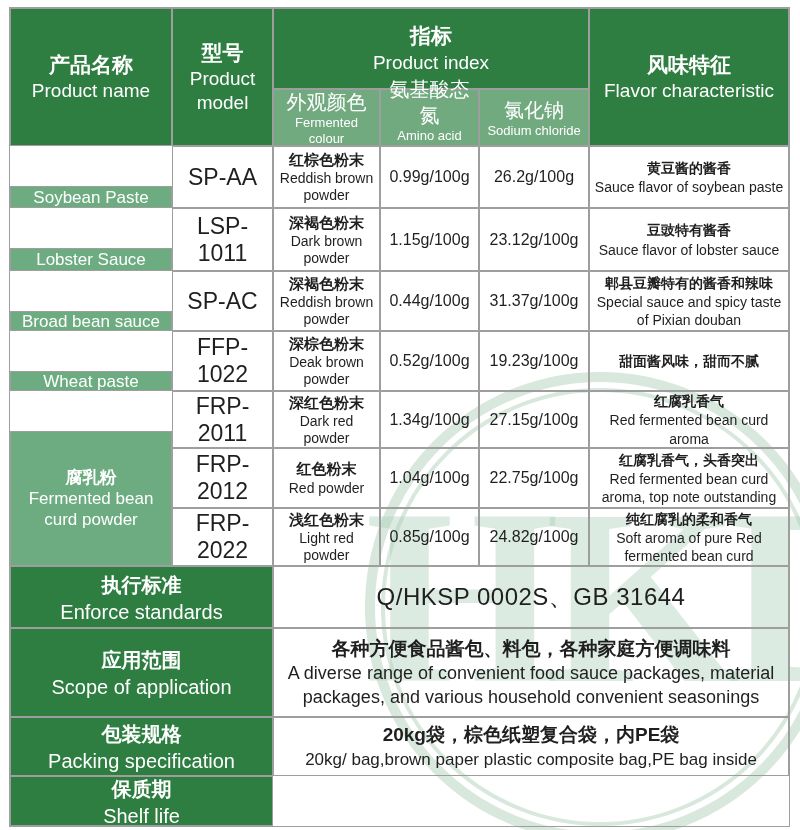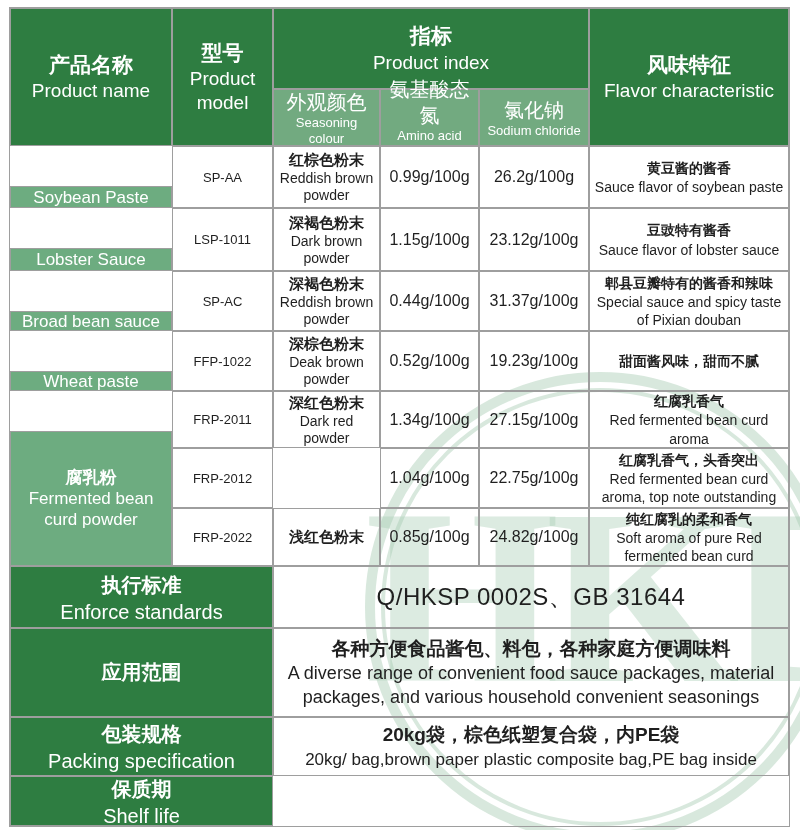--- a/index.html
+++ b/index.html
@@ -26,21 +26,21 @@
   .green-l{background:#6dac80;color:#ffffff;margin-top:40px;}
   .green-s{background:#72aa80;color:#ffffff;}
 
   .hdr .zh{font-size:21px;font-weight:bold;line-height:1.35;}
   .hdr .en{font-size:19px;line-height:1.25;}
   .sub .zh{font-size:20px;font-weight:normal;line-height:1.3;}
   .sub .en{font-size:13px;line-height:1.2;}
 
   .name .zh{font-size:17px;font-weight:bold;line-height:1.3;}
   .name .en{font-size:17px;line-height:1.2;}
-  .model-c{font-size:13px;}
+  .model-c{font-size:23px;}
   .app .zh{font-size:15px;font-weight:bold;line-height:1.35;}
   .app .en{font-size:14px;line-height:1.2;}
   .val{font-size:16px;}
   .flv .zh{font-size:14px;font-weight:bold;line-height:1.45;}
   .flv .en{font-size:14px;line-height:1.3;}
 
   .flabel .zh{font-size:20px;font-weight:bold;line-height:1.45;}
   .flabel .en{font-size:20px;line-height:1.2;}
   .fc .l1{font-size:19px;font-weight:bold;line-height:1.4;}
   .fc .l2{font-size:17px;line-height:1.3;}
@@ -72,21 +72,21 @@
     <div class="cell green-d hdr" style="grid-area:1/3/2/6">
       <div class="zh">指标</div>
       <div class="en">Product index</div>
     </div>
     <div class="cell green-d hdr" style="grid-area:1/6/3/7">
       <div class="zh">风味特征</div>
       <div class="en">Flavor characteristic</div>
     </div>
     <div class="cell green-s sub" style="grid-area:2/3/3/4">
       <div class="zh">外观颜色</div>
-      <div class="en">Seasoning colour</div>
+      <div class="en">Fermented colour</div>
     </div>
     <div class="cell green-s sub" style="grid-area:2/4/3/5">
       <div class="zh">氨基酸态氮</div>
       <div class="en">Amino acid nitrogen</div>
     </div>
     <div class="cell green-s sub" style="grid-area:2/5/3/6">
       <div class="zh">氯化钠</div>
       <div class="en">Sodium chloride</div>
     </div>
 
@@ -164,48 +164,54 @@
       <div class="en">Dark red powder</div>
     </div>
     <div class="cell val" style="grid-area:7/4/8/5">1.34g/100g</div>
     <div class="cell val" style="grid-area:7/5/8/6">27.15g/100g</div>
     <div class="cell flv" style="grid-area:7/6/8/7">
       <div class="zh">红腐乳香气</div>
       <div class="en">Red fermented bean curd aroma</div>
     </div>
 
     <div class="cell model-c" style="grid-area:8/2/9/3">FRP-2012</div>
+    <div class="cell app" style="grid-area:8/3/9/4">
+      <div class="zh">红色粉末</div>
+      <div class="en">Red powder</div>
+    </div>
     <div class="cell val" style="grid-area:8/4/9/5">1.04g/100g</div>
     <div class="cell val" style="grid-area:8/5/9/6">22.75g/100g</div>
     <div class="cell flv" style="grid-area:8/6/9/7">
       <div class="zh">红腐乳香气，头香突出</div>
       <div class="en">Red fermented bean curd aroma, top note outstanding</div>
     </div>
 
     <div class="cell model-c" style="grid-area:9/2/10/3">FRP-2022</div>
     <div class="cell app" style="grid-area:9/3/10/4">
       <div class="zh">浅红色粉末</div>
+      <div class="en">Light red powder</div>
     </div>
     <div class="cell val" style="grid-area:9/4/10/5">0.85g/100g</div>
     <div class="cell val" style="grid-area:9/5/10/6">24.82g/100g</div>
     <div class="cell green-d flabel" style="grid-area:10/1/11/3">
       <div class="zh">执行标准</div>
       <div class="en">Enforce standards</div>
     </div>
 
     <div class="cell flv" style="grid-area:9/6/10/7">
       <div class="zh">纯红腐乳的柔和香气</div>
       <div class="en">Soft aroma of pure Red fermented bean curd</div>
     </div>
     <div class="cell fc std" style="grid-area:10/3/11/7">
       <div class="l1">Q/HKSP 0002S、GB 31644</div>
     </div>
 
     <div class="cell green-d flabel" style="grid-area:11/1/12/3">
       <div class="zh">应用范围</div>
+      <div class="en">Scope of application</div>
     </div>
     <div class="cell fc scope" style="grid-area:11/3/12/7">
       <div class="l1">各种方便食品酱包、料包，各种家庭方便调味料</div>
       <div class="l2">A diverse range of convenient food sauce packages, material packages, and various household convenient seasonings</div>
     </div>
 
     <div class="cell green-d flabel" style="grid-area:12/1/13/3">
       <div class="zh">包装规格</div>
       <div class="en">Packing specification</div>
     </div>

